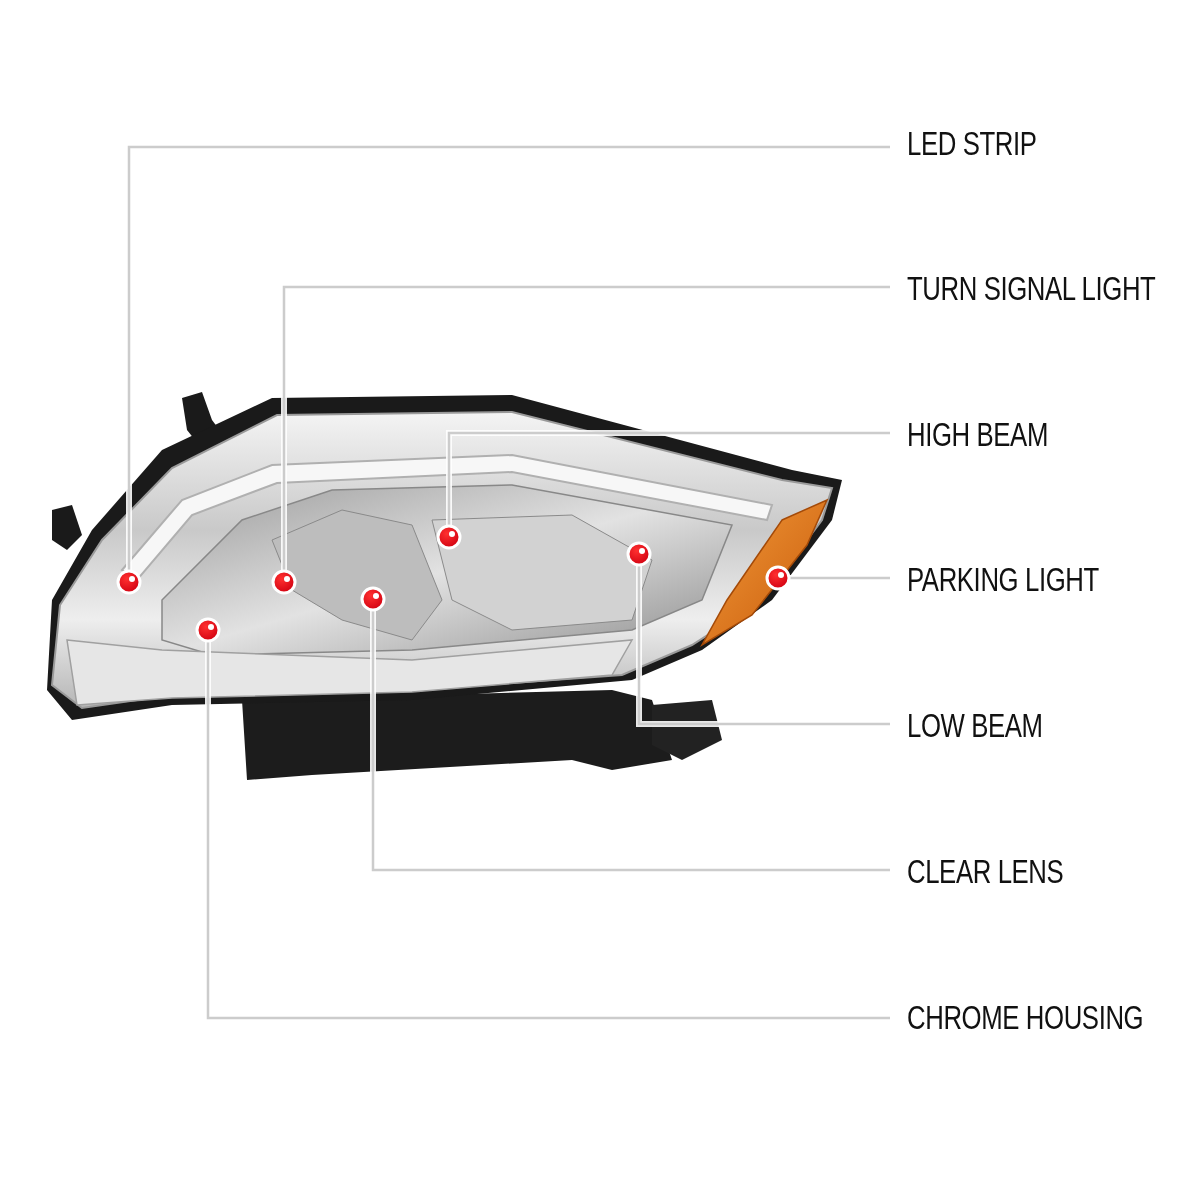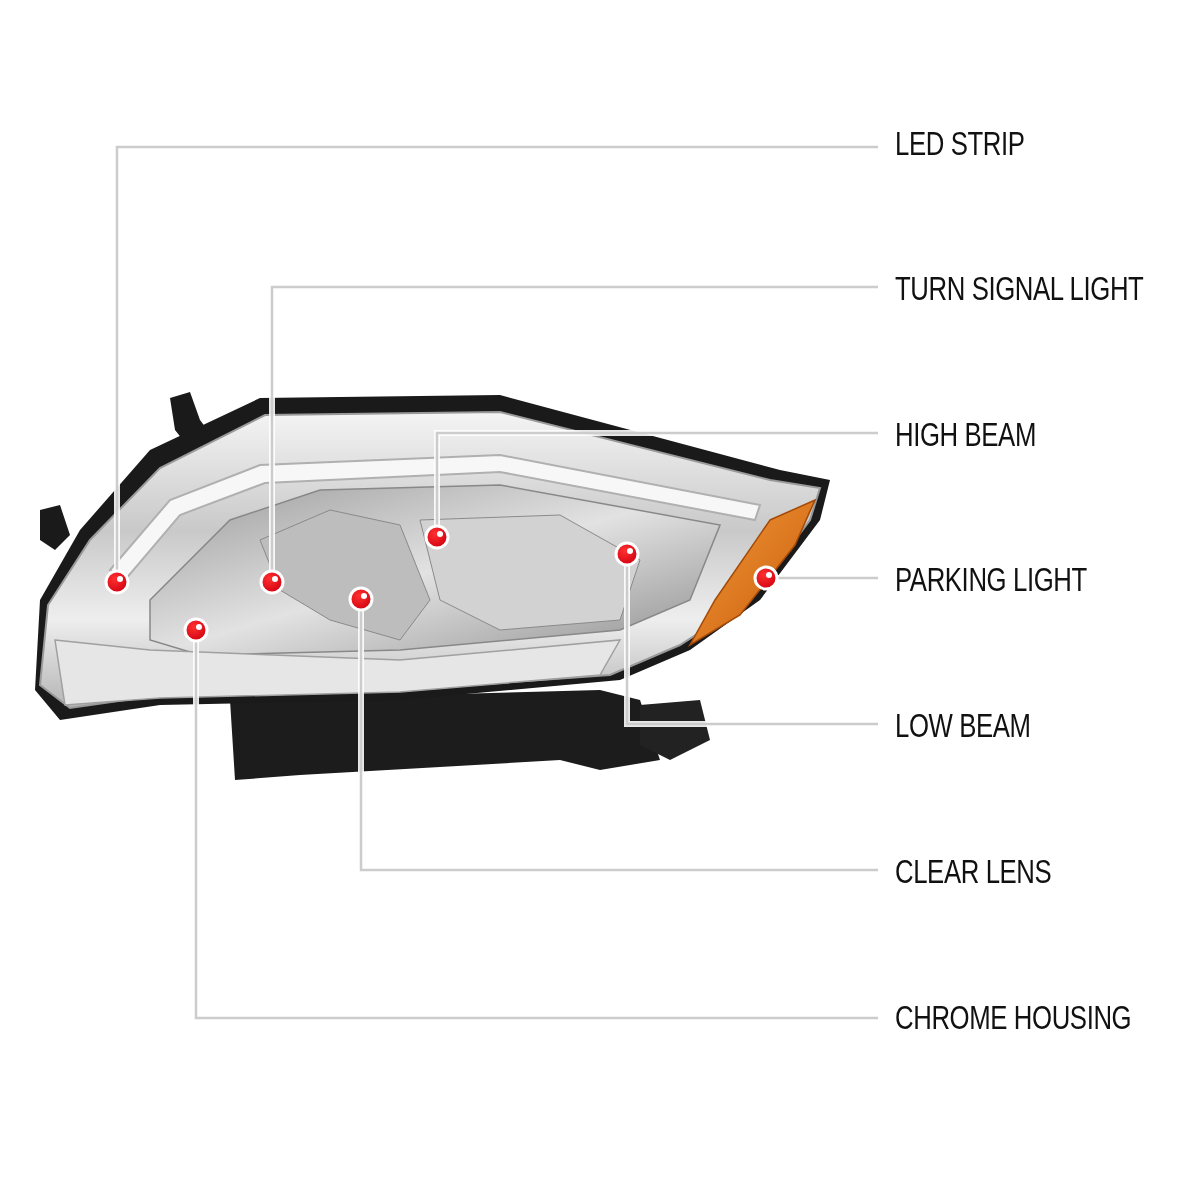--- a/index.html
+++ b/index.html
@@ -1,17 +1,17 @@
 <!DOCTYPE html>
 <html><head>
 <meta charset="utf-8">
 <style>
   html, body { margin:0; padding:0; background:#ffffff; }
   body { width:1200px; height:1200px; position:relative; overflow:hidden; font-family:"Liberation Sans", sans-serif; }
-  .stage { position:absolute; left:0; top:0; width:1032px; height:1200px; }
+  .stage { position:absolute; left:12px; top:0; width:1032px; height:1200px; }
   svg.art { position:absolute; left:0; top:0; }
   .label {
     position:absolute; left:895px;
     font-family:"Liberation Sans", sans-serif;
     font-size:33px; color:#111; letter-spacing:-0.5px;
     transform:scaleX(0.78); transform-origin:left center;
     white-space:nowrap; line-height:1;
   }
 </style>
 </head>

